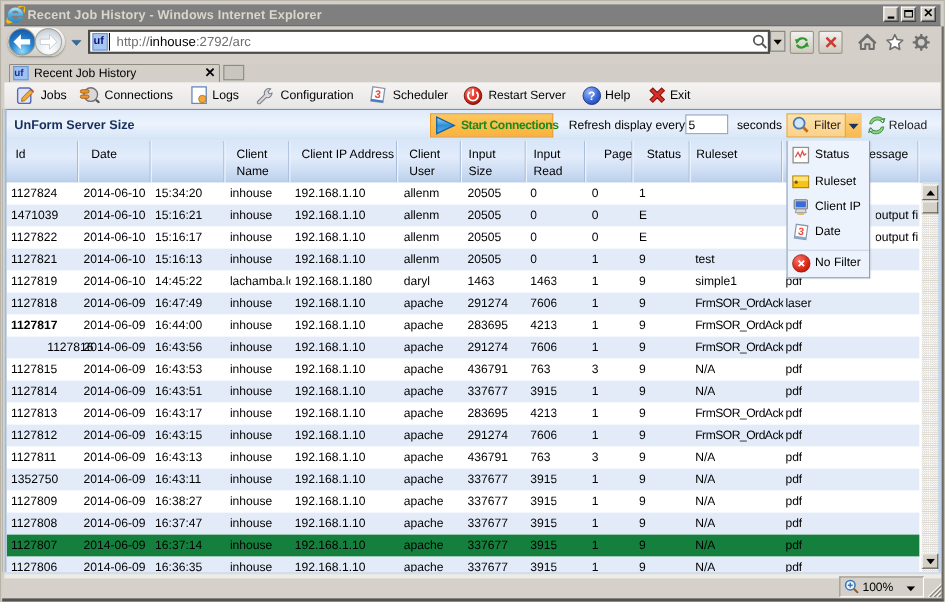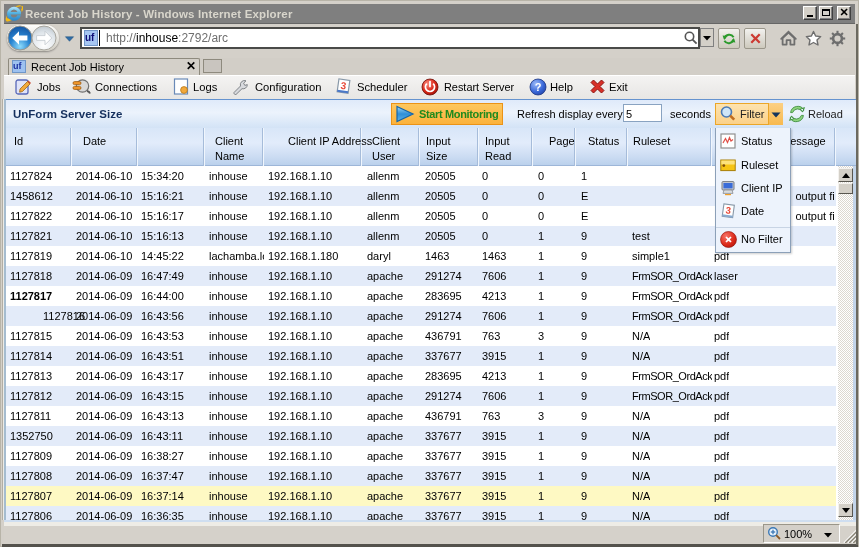--- a/index.html
+++ b/index.html
@@ -234,21 +234,21 @@
   <defs>
         <linearGradient id="pl" x1="0" y1="0" x2="0" y2="1">
           <stop offset="0" stop-color="#9fd8f7"></stop>
           <stop offset="0.5" stop-color="#2f8fd8"></stop>
           <stop offset="1" stop-color="#5db4ec"></stop>
         </linearGradient>
       </defs>
   <path d="M2 1.5 L18 9 L2 16.5 Z" fill="url(#pl)" stroke="#1565a8" stroke-width="1.2"></path>
 </svg>
 </div>
-<div class="abs" style="left:419px;top:108px;font-size:11px;font-weight:bold;color:#1e8a1e;line-height:12px;letter-spacing:-0.35px;">Start Monitoring</div>
+<div class="abs" style="left:419px;top:108px;font-size:11px;font-weight:bold;color:#1e8a1e;line-height:12px;letter-spacing:-0.35px;">Start Connections</div>
 
 <div class="abs" style="left:517px;top:108px;font-size:11px;color:#000;line-height:12px;">Refresh display every</div>
 <div class="abs" style="left:623px;top:104px;width:39px;height:18px;background:#fff;border:1px solid #89a3c1;"></div>
 <div class="abs" style="left:626px;top:108px;font-size:11px;color:#000;line-height:12px;">5</div>
 <div class="abs" style="left:670px;top:108px;font-size:11px;color:#000;line-height:12px;">seconds</div>
 
 <div class="abs" style="left:715px;top:103px;width:68px;height:22px;background:linear-gradient(#fde3ae,#fbd18a);border:1px solid #eba628;"></div>
 <div class="abs" style="left:768px;top:103px;width:15px;height:22px;background:linear-gradient(#fcd084,#f8b94e);border-left:1px solid #eba628;"></div>
 <div class="abs" style="left:771px;top:112px;">
     <svg width="10" height="6" viewBox="0 0 10 6">
@@ -295,21 +295,21 @@
     <div class="abs" style="left:705px;top:0;width:1px;height:38px;background:#a6bcda;"></div>
     <div class="abs" style="left:706px;top:0;width:1px;height:38px;background:#f0f6fd;"></div>
     <div class="abs" style="left:768px;top:0;width:1px;height:38px;background:#a6bcda;"></div>
     <div class="abs" style="left:769px;top:0;width:1px;height:38px;background:#f0f6fd;"></div>
     <div class="abs" style="left:829px;top:0;width:1px;height:38px;background:#a6bcda;"></div>
     <div class="abs" style="left:830px;top:0;width:1px;height:38px;background:#f0f6fd;"></div>
     <div class="abs" style="left:9px;top:6px;font-size:11px;color:#000;line-height:15px;">Id</div>
     <div class="abs" style="left:78px;top:6px;font-size:11px;color:#000;line-height:15px;">Date</div>
     <div class="abs" style="left:142px;top:6px;font-size:11px;color:#000;line-height:15px;margin-top:46px;">Time</div>
     <div class="abs" style="left:210px;top:6px;font-size:11px;color:#000;line-height:15px;">Client<br>Name</div>
-    <div class="abs" style="left:269px;top:6px;font-size:11px;color:#000;line-height:15px;margin-left:14px;">Client IP Address</div>
+    <div class="abs" style="left:269px;top:6px;font-size:11px;color:#000;line-height:15px;">Client IP Address</div>
     <div class="abs" style="left:367px;top:6px;font-size:11px;color:#000;line-height:15px;">Client<br>User</div>
     <div class="abs" style="left:421px;top:6px;font-size:11px;color:#000;line-height:15px;">Input<br>Size</div>
     <div class="abs" style="left:480px;top:6px;font-size:11px;color:#000;line-height:15px;">Input<br>Read</div>
     <div class="abs" style="left:544px;top:6px;font-size:11px;color:#000;line-height:15px;">Page</div>
     <div class="abs" style="left:583px;top:6px;font-size:11px;color:#000;line-height:15px;">Status</div>
     <div class="abs" style="left:628px;top:6px;font-size:11px;color:#000;line-height:15px;">Ruleset</div>
     <div class="abs" style="left:776px;top:6px;font-size:11px;color:#000;line-height:15px;">Message</div>
   </div>
 
 <div id="gridrows" class="abs" style="left:6px;top:166px;width:830px;height:354px;overflow:hidden;background:#fff;font-size:11px;color:#000;">
@@ -319,21 +319,21 @@
       <span class="abs" style="left:135px;top:4px;line-height:13px;white-space:nowrap;overflow:hidden;max-width:900px;display:inline-block;">15:34:20</span>
       <span class="abs" style="left:203px;top:4px;line-height:13px;white-space:nowrap;overflow:hidden;max-width:55px;display:inline-block;">inhouse</span>
       <span class="abs" style="left:262px;top:4px;line-height:13px;white-space:nowrap;overflow:hidden;max-width:900px;display:inline-block;">192.168.1.10</span>
       <span class="abs" style="left:361px;top:4px;line-height:13px;white-space:nowrap;overflow:hidden;max-width:900px;display:inline-block;">allenm</span>
       <span class="abs" style="left:419px;top:4px;line-height:13px;white-space:nowrap;overflow:hidden;max-width:900px;display:inline-block;">20505</span>
       <span class="abs" style="left:476px;top:4px;line-height:13px;white-space:nowrap;overflow:hidden;max-width:900px;display:inline-block;">0</span>
       <span class="abs" style="left:532px;top:4px;line-height:13px;white-space:nowrap;overflow:hidden;max-width:900px;display:inline-block;">0</span>
       <span class="abs" style="left:575px;top:4px;line-height:13px;white-space:nowrap;overflow:hidden;max-width:900px;display:inline-block;">1</span>
     </div>
     <div class="abs" style="left:0;top:20px;width:830px;height:20px;background:#e3ebf9;">
-      <span class="abs" style="left:4px;top:4px;line-height:13px;white-space:nowrap;overflow:hidden;max-width:900px;display:inline-block;">1458612</span>
+      <span class="abs" style="left:4px;top:4px;line-height:13px;white-space:nowrap;overflow:hidden;max-width:900px;display:inline-block;">1471039</span>
       <span class="abs" style="left:70px;top:4px;line-height:13px;white-space:nowrap;overflow:hidden;max-width:900px;display:inline-block;">2014-06-10</span>
       <span class="abs" style="left:135px;top:4px;line-height:13px;white-space:nowrap;overflow:hidden;max-width:900px;display:inline-block;">15:16:21</span>
       <span class="abs" style="left:203px;top:4px;line-height:13px;white-space:nowrap;overflow:hidden;max-width:55px;display:inline-block;">inhouse</span>
       <span class="abs" style="left:262px;top:4px;line-height:13px;white-space:nowrap;overflow:hidden;max-width:900px;display:inline-block;">192.168.1.10</span>
       <span class="abs" style="left:361px;top:4px;line-height:13px;white-space:nowrap;overflow:hidden;max-width:900px;display:inline-block;">allenm</span>
       <span class="abs" style="left:419px;top:4px;line-height:13px;white-space:nowrap;overflow:hidden;max-width:900px;display:inline-block;">20505</span>
       <span class="abs" style="left:476px;top:4px;line-height:13px;white-space:nowrap;overflow:hidden;max-width:900px;display:inline-block;">0</span>
       <span class="abs" style="left:532px;top:4px;line-height:13px;white-space:nowrap;overflow:hidden;max-width:900px;display:inline-block;">0</span>
       <span class="abs" style="left:575px;top:4px;line-height:13px;white-space:nowrap;overflow:hidden;max-width:900px;display:inline-block;">E</span>
       <span class="abs" style="left:789.5px;top:4px;line-height:13px;white-space:nowrap;overflow:hidden;max-width:40.5px;display:inline-block;">output fi</span>
@@ -525,21 +525,21 @@
       <span class="abs" style="left:203px;top:4px;line-height:13px;white-space:nowrap;overflow:hidden;max-width:55px;display:inline-block;">inhouse</span>
       <span class="abs" style="left:262px;top:4px;line-height:13px;white-space:nowrap;overflow:hidden;max-width:900px;display:inline-block;">192.168.1.10</span>
       <span class="abs" style="left:361px;top:4px;line-height:13px;white-space:nowrap;overflow:hidden;max-width:900px;display:inline-block;">apache</span>
       <span class="abs" style="left:419px;top:4px;line-height:13px;white-space:nowrap;overflow:hidden;max-width:900px;display:inline-block;">337677</span>
       <span class="abs" style="left:476px;top:4px;line-height:13px;white-space:nowrap;overflow:hidden;max-width:900px;display:inline-block;">3915</span>
       <span class="abs" style="left:532px;top:4px;line-height:13px;white-space:nowrap;overflow:hidden;max-width:900px;display:inline-block;">1</span>
       <span class="abs" style="left:575px;top:4px;line-height:13px;white-space:nowrap;overflow:hidden;max-width:900px;display:inline-block;">9</span>
       <span class="abs" style="left:626px;top:4px;line-height:13px;white-space:nowrap;overflow:hidden;max-width:900px;display:inline-block;">N/A</span>
       <span class="abs" style="left:708px;top:4px;line-height:13px;white-space:nowrap;overflow:hidden;max-width:900px;display:inline-block;">pdf</span>
     </div>
-    <div class="abs" style="left:0;top:320px;width:830px;height:20px;background:#fef9c3;">
+    <div class="abs" style="left:0;top:320px;width:830px;height:20px;background:#15803d;">
       <span class="abs" style="left:4px;top:4px;line-height:13px;white-space:nowrap;overflow:hidden;max-width:900px;display:inline-block;">1127807</span>
       <span class="abs" style="left:70px;top:4px;line-height:13px;white-space:nowrap;overflow:hidden;max-width:900px;display:inline-block;">2014-06-09</span>
       <span class="abs" style="left:135px;top:4px;line-height:13px;white-space:nowrap;overflow:hidden;max-width:900px;display:inline-block;">16:37:14</span>
       <span class="abs" style="left:203px;top:4px;line-height:13px;white-space:nowrap;overflow:hidden;max-width:55px;display:inline-block;">inhouse</span>
       <span class="abs" style="left:262px;top:4px;line-height:13px;white-space:nowrap;overflow:hidden;max-width:900px;display:inline-block;">192.168.1.10</span>
       <span class="abs" style="left:361px;top:4px;line-height:13px;white-space:nowrap;overflow:hidden;max-width:900px;display:inline-block;">apache</span>
       <span class="abs" style="left:419px;top:4px;line-height:13px;white-space:nowrap;overflow:hidden;max-width:900px;display:inline-block;">337677</span>
       <span class="abs" style="left:476px;top:4px;line-height:13px;white-space:nowrap;overflow:hidden;max-width:900px;display:inline-block;">3915</span>
       <span class="abs" style="left:532px;top:4px;line-height:13px;white-space:nowrap;overflow:hidden;max-width:900px;display:inline-block;">1</span>
       <span class="abs" style="left:575px;top:4px;line-height:13px;white-space:nowrap;overflow:hidden;max-width:900px;display:inline-block;">9</span>

